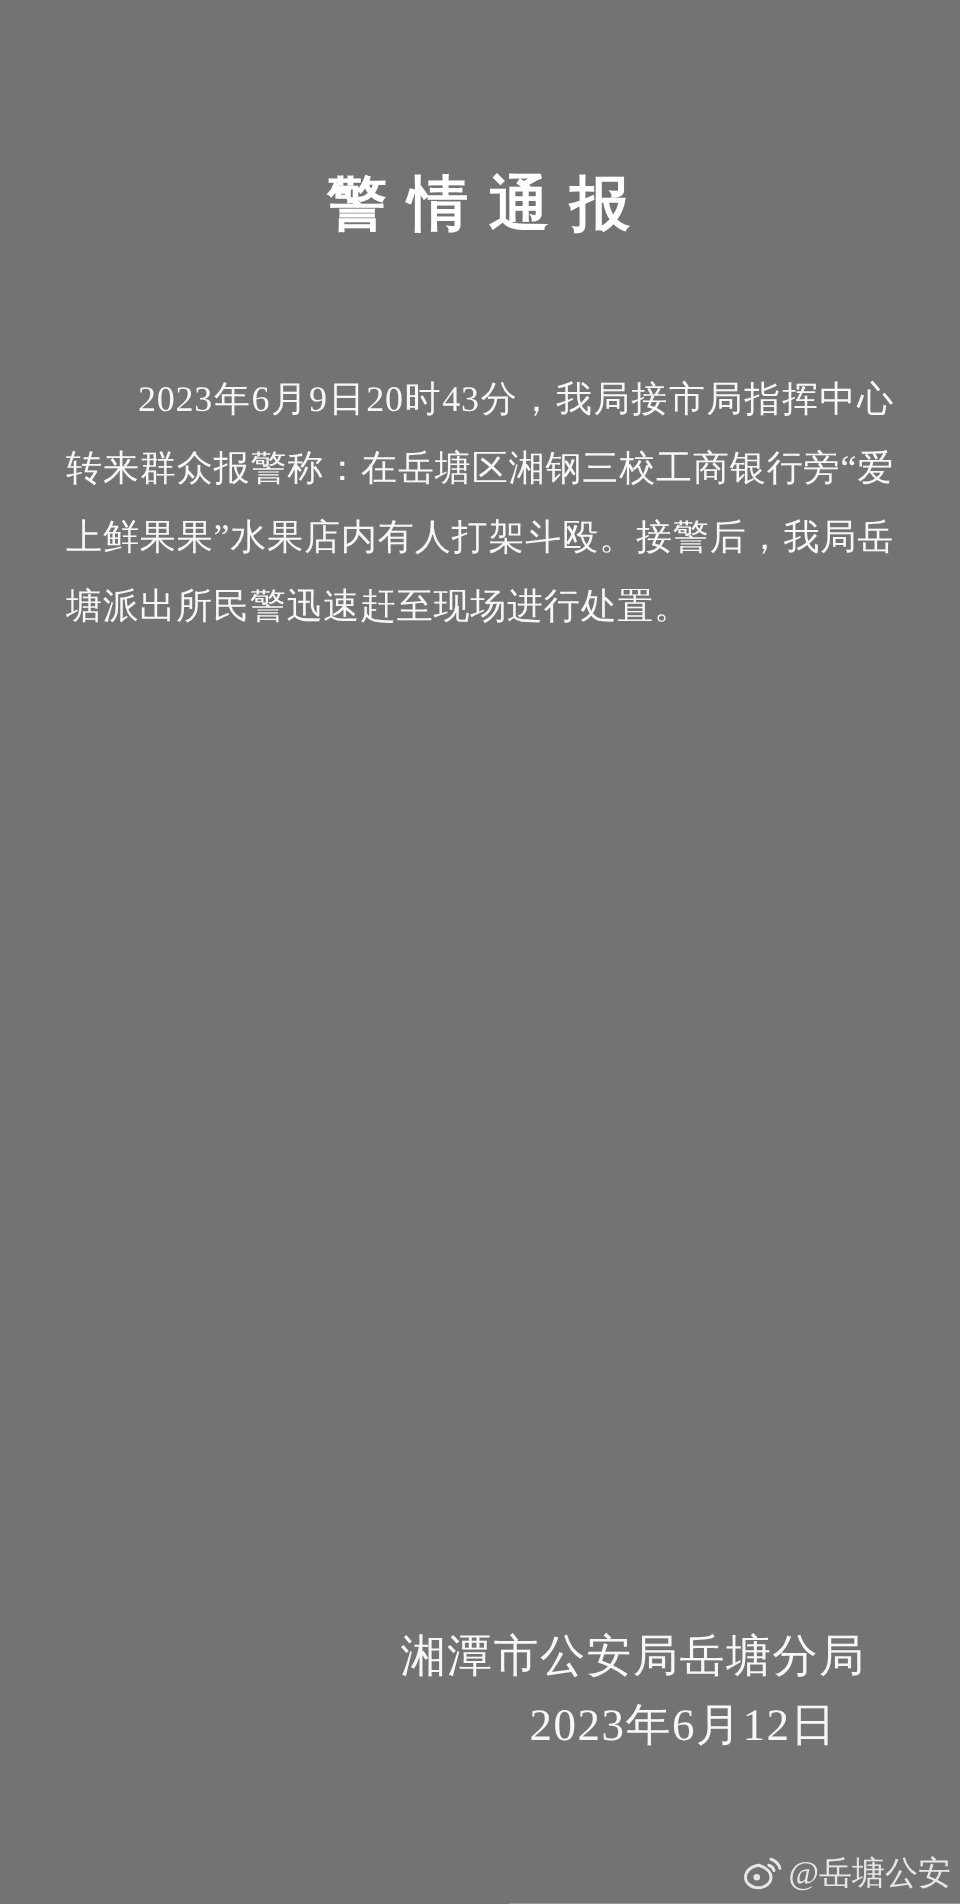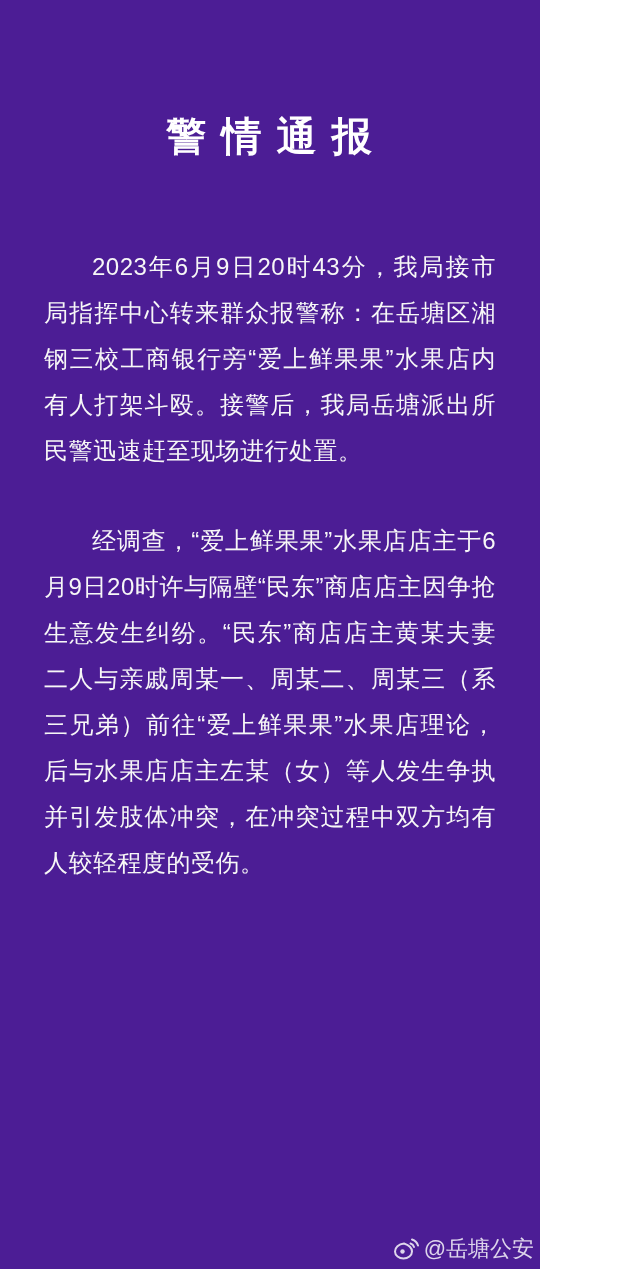--- a/index.html
+++ b/index.html
@@ -1,27 +1,27 @@
 <!DOCTYPE html>
 <html lang="zh"><head>
 <meta charset="utf-8">
 <style>
   html, body {
     margin: 0;
     padding: 0;
   }
   .page {
     position: relative;
-    width: 540px;
+    width: 640px;
     height: 1269px;
     box-sizing: border-box;
-    background: #4c1d95;
+    background: #737373;
     padding: 112px 44px 0 44px;
     overflow: hidden;
-    font-family: Liberation Sans, sans-serif;
+    font-family: Liberation Serif, serif;
   }
   .title {
     margin: 0 0 84px 0;
     text-align: center;
     font-size: 40px;
     line-height: 48px;
     font-weight: bold;
     letter-spacing: 2px;
     color: #ffffff;
     white-space: pre;
@@ -72,23 +72,26 @@
 </style>
 </head>
 <body>
 
 <div class="page">
 
   <h1 class="title">警 情 通 报</h1>
 
   <div class="body-text">
     <p>2023年6月9日20时43分，我局接市局指挥中心转来群众报警称：在岳塘区湘钢三校工商银行旁“爱上鲜果果”水果店内有人打架斗殴。接警后，我局岳塘派出所民警迅速赶至现场进行处置。</p>
-    <p>经调查，“爱上鲜果果”水果店店主于6月9日20时许与隔壁“民东”商店店主因争抢生意发生纠纷。“民东”商店店主黄某夫妻二人与亲戚周某一、周某二、周某三（系三兄弟）前往“爱上鲜果果”水果店理论，后与水果店店主左某（女）等人发生争执并引发肢体冲突，在冲突过程中双方均有人较轻程度的受伤。</p>
   </div>
 
+  <div class="signature">
+    <div>湘潭市公安局岳塘分局</div>
+    <div class="date">2023年6月12日</div>
+  </div>
 
   <div class="watermark">
     <span class="weibo-icon">
       <svg viewBox="0 0 26 24" xmlns="http://www.w3.org/2000/svg" fill="none" stroke="rgba(255,255,255,0.82)" stroke-width="2" stroke-linecap="round">
         <path d="M11 6.5 C 5.5 7, 2 10.5, 2 14.5 C 2 18.5, 6 21.5, 10.5 21.5 C 15 21.5, 19 18.5, 19 14.5 C 19 11, 15.5 8, 11 6.5 Z"></path>
         <circle cx="9.5" cy="14.5" r="2.2" fill="rgba(255,255,255,0.82)" stroke="none"></circle>
         <path d="M17.5 6.5 A 5 5 0 0 1 21 10"></path>
         <path d="M19 2.5 A 9 9 0 0 1 25 8.5"></path>
       </svg>
     </span>

